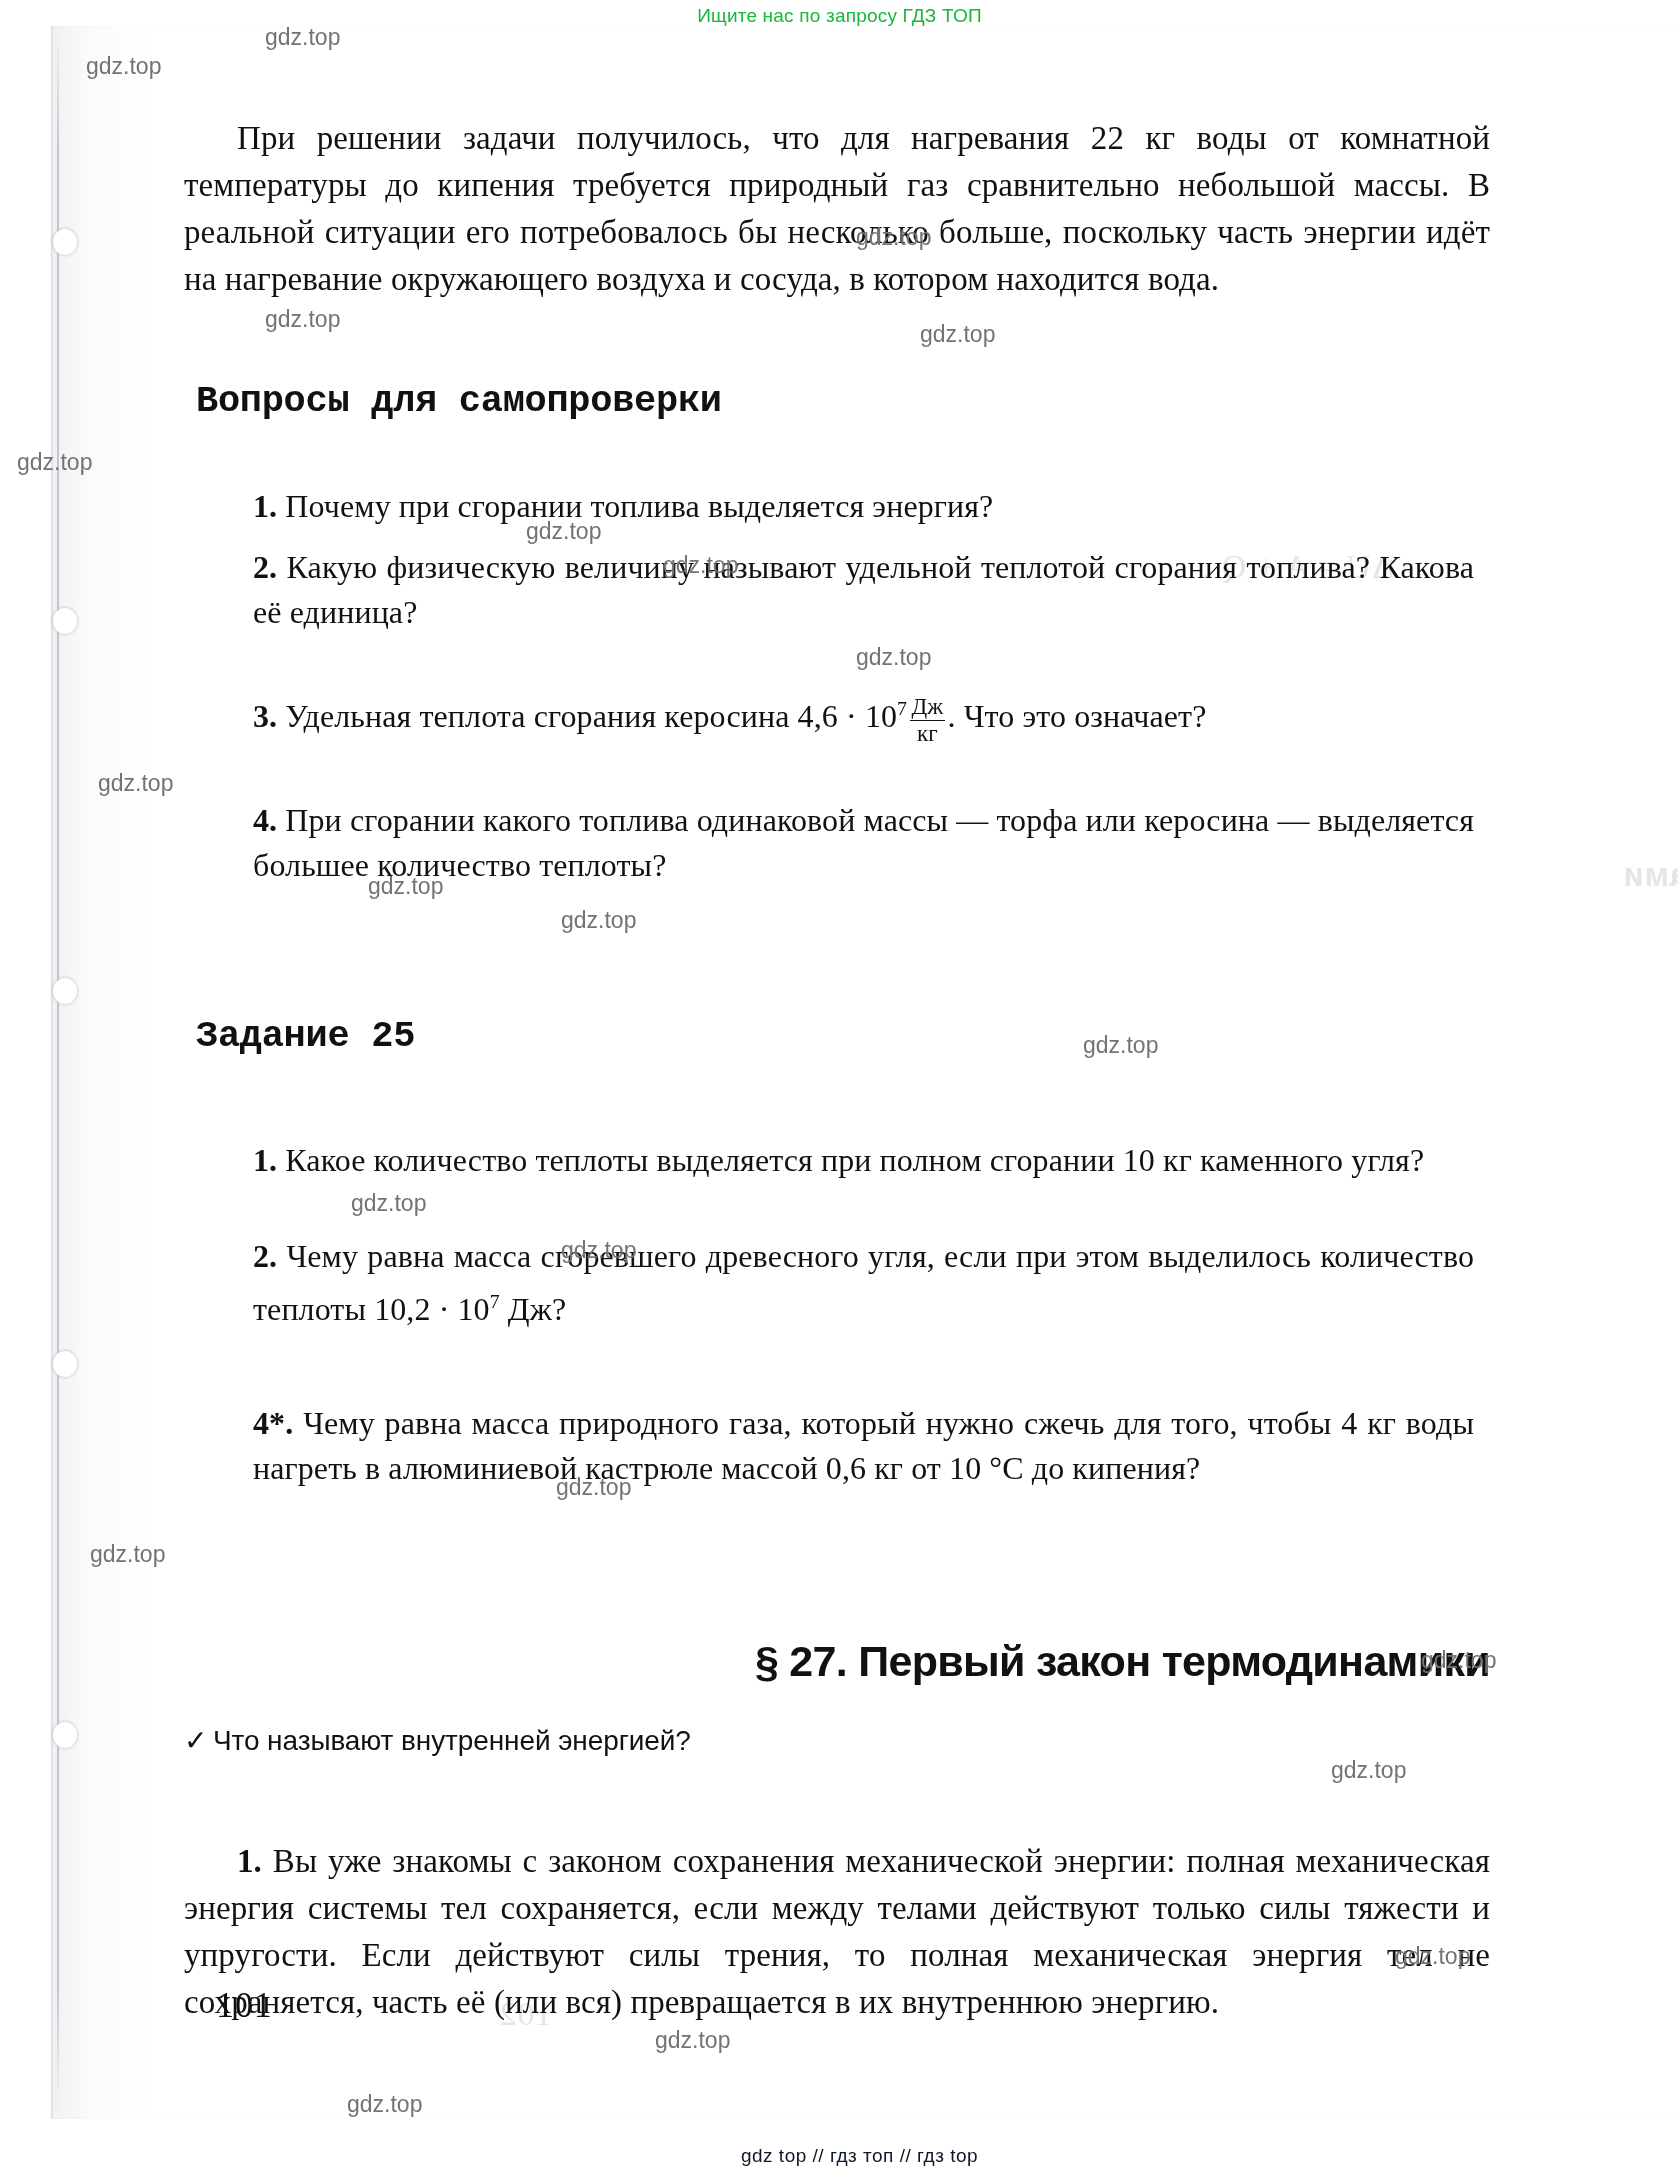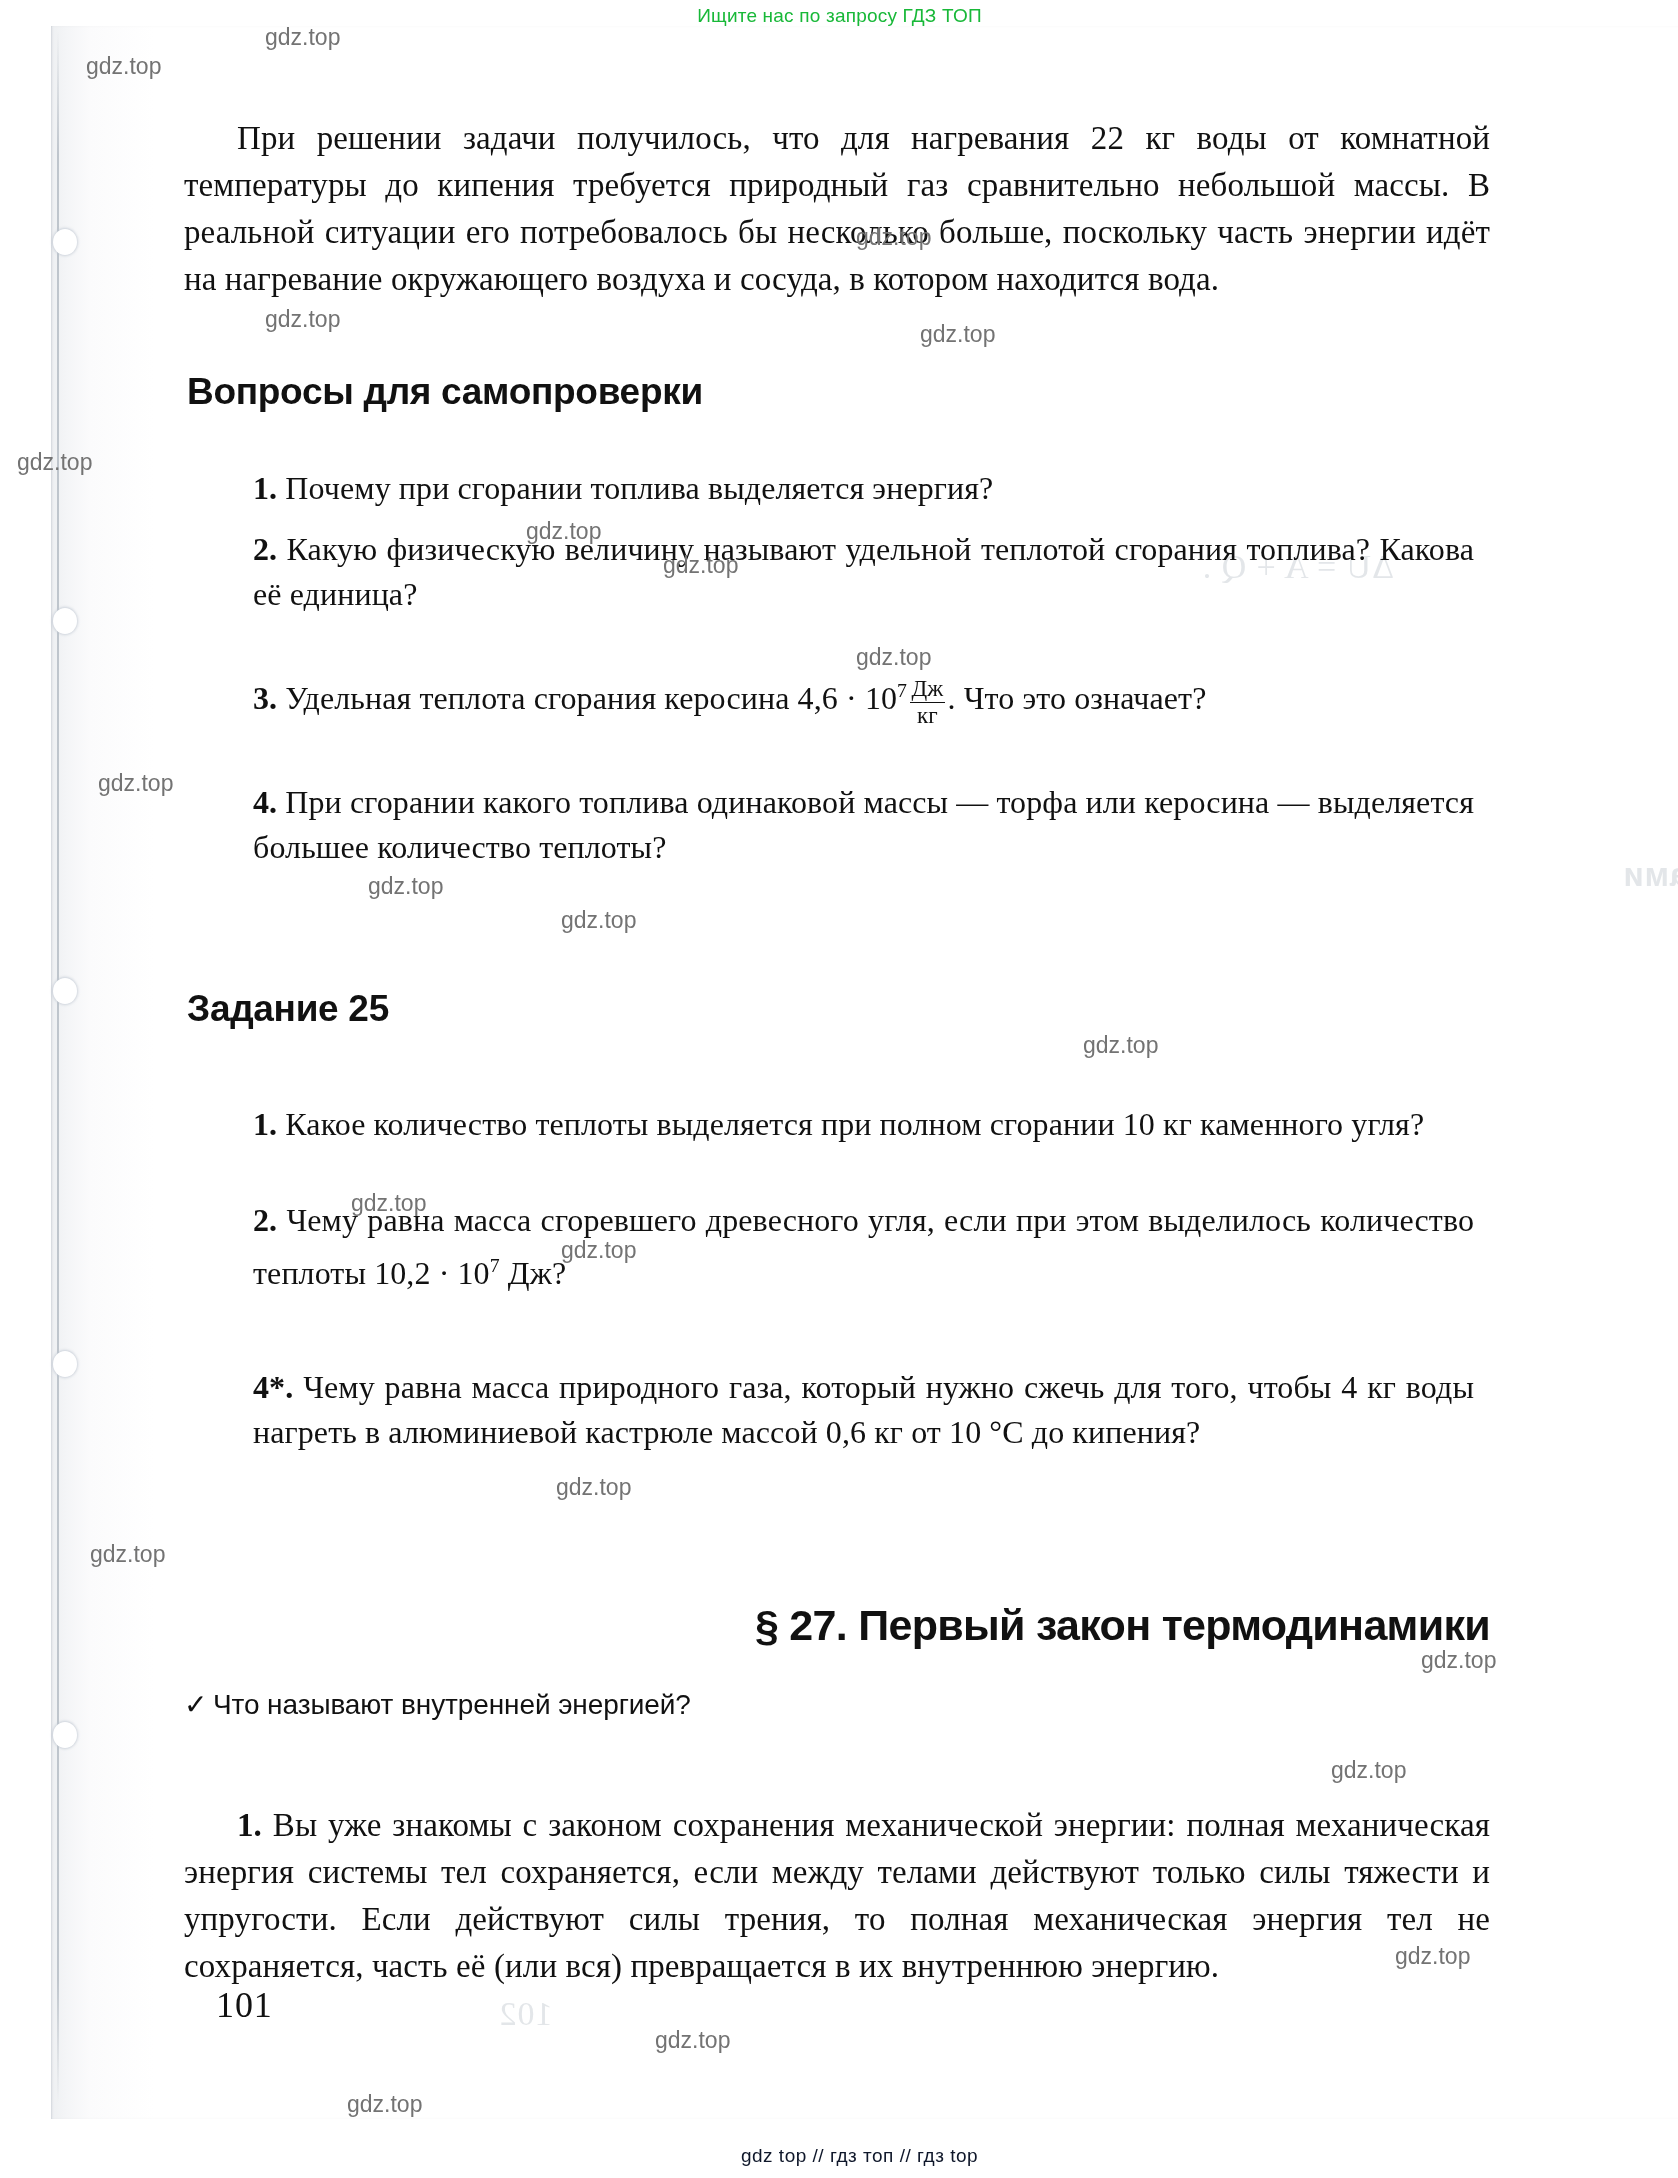--- a/index.html
+++ b/index.html
@@ -124,24 +124,24 @@
     padding-left: 53px;
     font-size: 32px;
     line-height: 45px;
     text-align: justify;
     text-indent: 0px;
     letter-spacing: 0.1px;
   }
   .qitem .num { font-weight: bold; }
 
   h2.sect {
-    font-family: Liberation Sans, sans-serif;
+    font-family: Liberation Mono, monospace;
     font-weight: bold;
     font-size: 37px;
-    margin: 3px;
+    margin: 12px;
     letter-spacing: -0.3px;
   }
 
   h1.para {
     font-family: "Liberation Sans", sans-serif;
     font-weight: bold;
     font-size: 43px;
     margin: 0;
     letter-spacing: -0.7px;
   }

